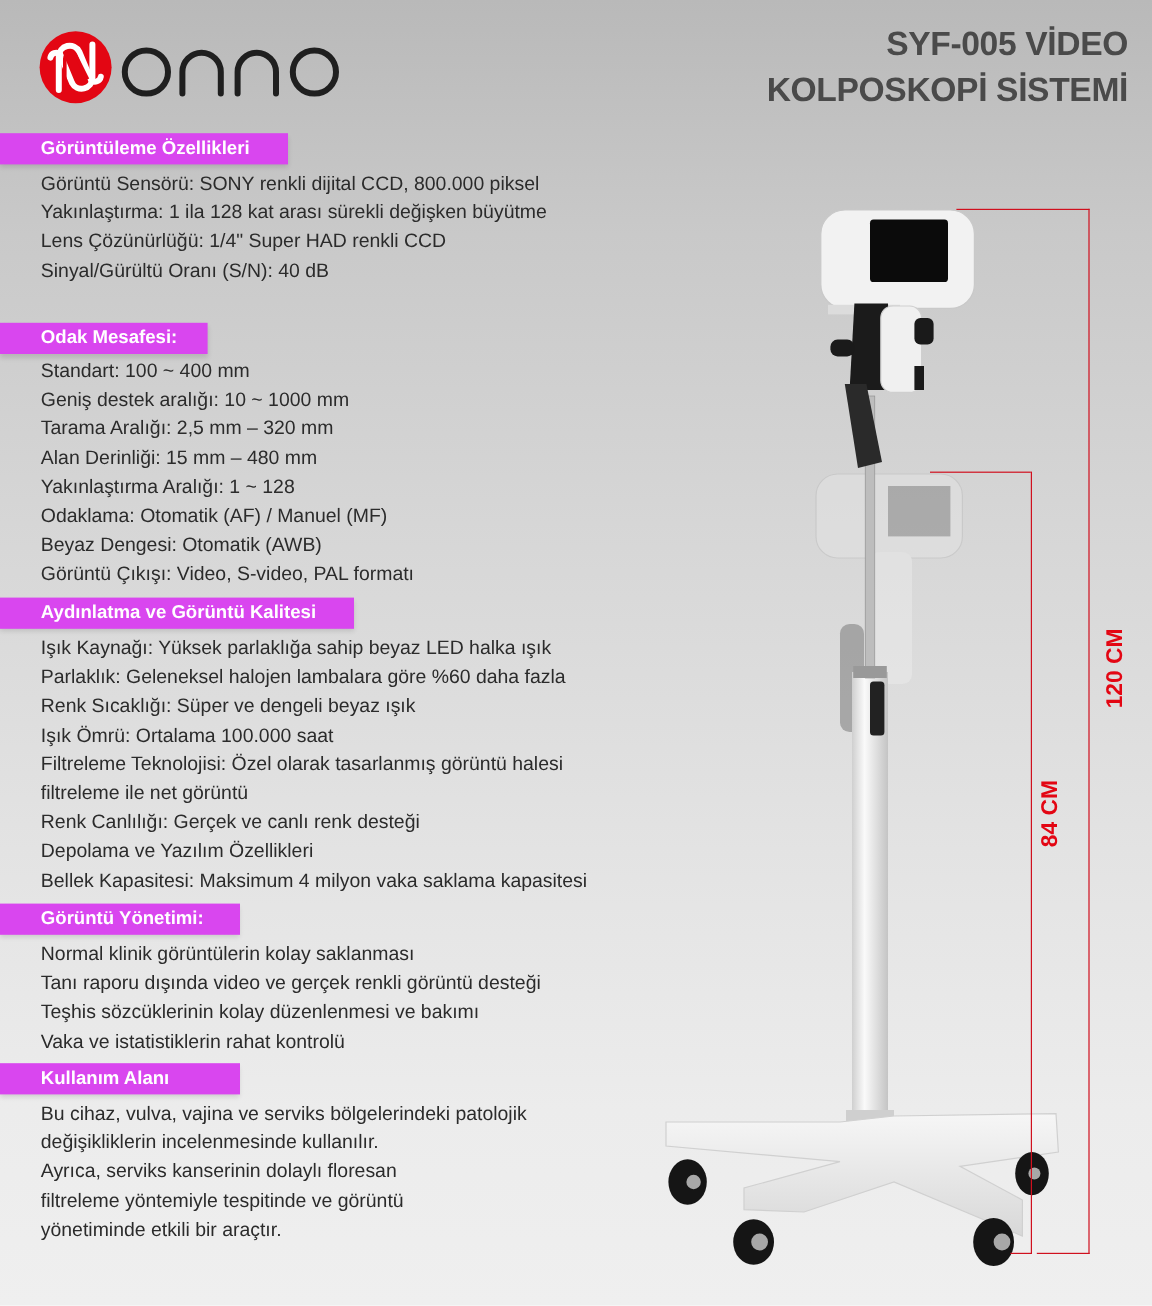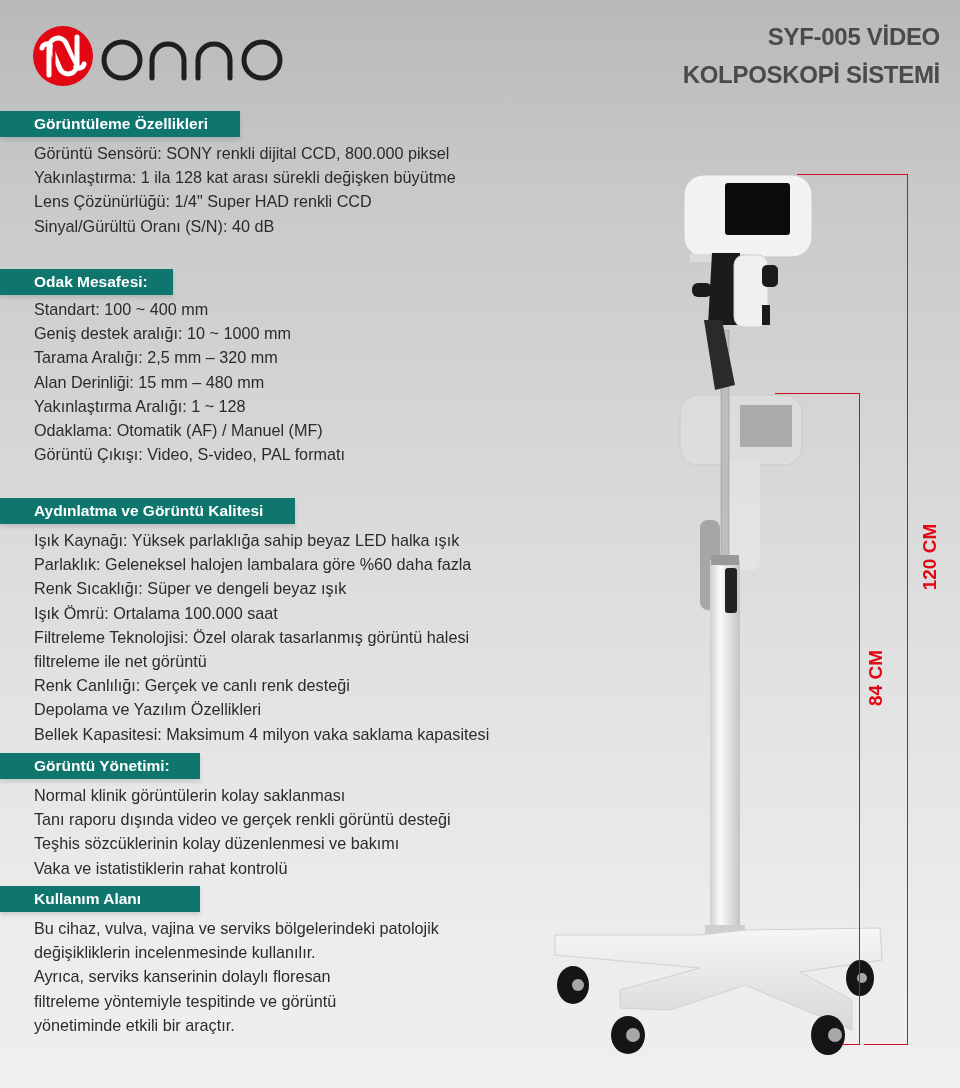--- a/index.html
+++ b/index.html
@@ -4,22 +4,22 @@
 <style>
   html, body { margin: 0; padding: 0; }
   body {
     width: 960px; height: 1088px; position: relative; overflow: hidden;
     font-family: "Liberation Sans", sans-serif;
     background: linear-gradient(180deg, #b9b9b9 0%, #c9c9c9 18%, #d6d6d6 40%, #e3e3e3 65%, #ececec 85%, #efefef 100%);
   }
   .logo { position: absolute; left: 32px; top: 26px; height: 60px; display: flex; align-items: center; }
   .logo svg { display: block; }
   .title { position: absolute; right: 20px; top: 18px; text-align: right; color: #4a4a4a;
-    font-weight: 700; font-size: 24px; line-height: 38px; letter-spacing: -0.3px; }
-  .section-bar { position: absolute; left: 0; height: 26px; background: #0f766e; color: #fff;
+    font-weight: 700; font-size: 28px; line-height: 38px; letter-spacing: -0.3px; }
+  .section-bar { position: absolute; left: 0; height: 26px; background: #d946ef; color: #fff;
     font-weight: 700; font-size: 15.5px; line-height: 26px; padding-left: 34px; box-sizing: border-box;
     box-shadow: 0 3px 4px rgba(0,0,0,0.12); }
   .lines { position: absolute; left: 34px; color: #2b2b2b; font-size: 16.2px; line-height: 24.2px; white-space: nowrap; }
   .lines div { height: 24.2px; }
   .device { position: absolute; left: 540px; top: 160px; width: 420px; height: 928px; }
   .dim-line { position: absolute; background: #d0101e; }
   .dim-label { position: absolute; color: #e30613; font-weight: 700; font-size: 19px; transform: rotate(-90deg);
     transform-origin: center center; white-space: nowrap; }
 </style>
 </head>
@@ -56,20 +56,21 @@
 </div>
 
 <div class="section-bar" style="top:269px;width:173px;">Odak Mesafesi:</div>
 <div class="lines" style="top:297px;">
   <div>Standart: 100 ~ 400 mm</div>
   <div>Geniş destek aralığı: 10 ~ 1000 mm</div>
   <div>Tarama Aralığı: 2,5 mm – 320 mm</div>
   <div>Alan Derinliği: 15 mm – 480 mm</div>
   <div>Yakınlaştırma Aralığı: 1 ~ 128</div>
   <div>Odaklama: Otomatik (AF) / Manuel (MF)</div>
+  <div>Beyaz Dengesi: Otomatik (AWB)</div>
   <div>Görüntü Çıkışı: Video, S-video, PAL formatı</div>
 </div>
 
 <div class="section-bar" style="top:498px;width:295px;">Aydınlatma ve Görüntü Kalitesi</div>
 <div class="lines" style="top:528px;">
   <div>Işık Kaynağı: Yüksek parlaklığa sahip beyaz LED halka ışık</div>
   <div>Parlaklık: Geleneksel halojen lambalara göre %60 daha fazla</div>
   <div>Renk Sıcaklığı: Süper ve dengeli beyaz ışık</div>
   <div>Işık Ömrü: Ortalama 100.000 saat</div>
   <div>Filtreleme Teknolojisi: Özel olarak tasarlanmış görüntü halesi</div>

